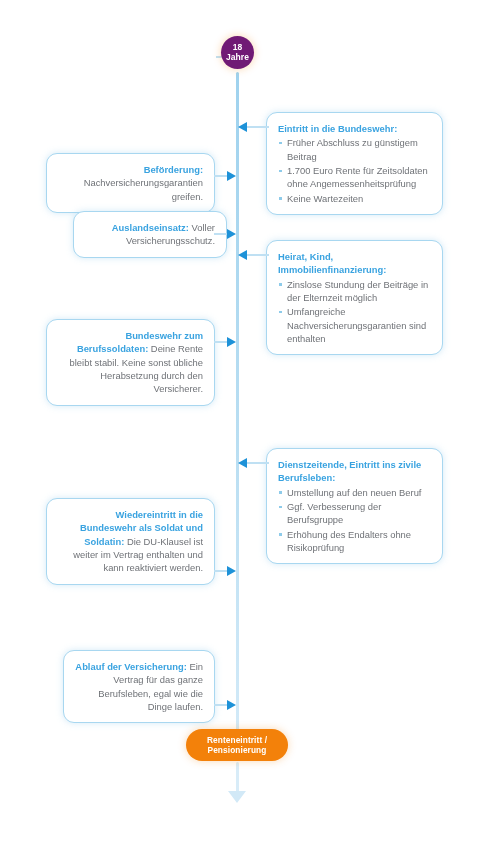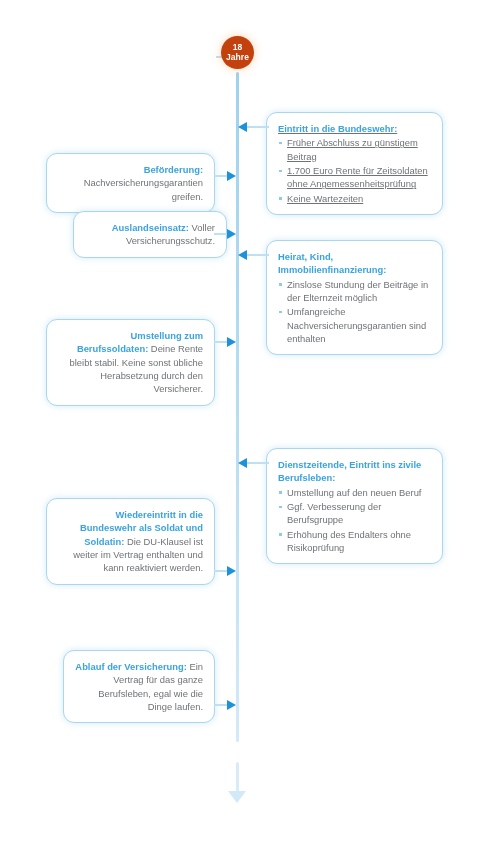--- a/index.html
+++ b/index.html
@@ -49,21 +49,21 @@
   }
 
   
   .node-circle {
     position: absolute;
     left: 221px;
     top: 36px;
     width: 33px;
     height: 33px;
     border-radius: 50%;
-    background: #c2410c;
+    background: #701a75;
     box-shadow: 0 0 8px rgba(243,129,10,0.33);
     display: flex;
     flex-direction: column;
     align-items: center;
     justify-content: center;
     color: #ffffff;
     font-size: 8.5px;
     font-weight: bold;
     line-height: 1.08;
     text-align: center;
@@ -168,21 +168,21 @@
   <div class="spine-tail-arrow"></div>
 
   <div class="conn sa-conn"></div>
   <div class="arrow-head to-right" style="left:225px; top:52px;"></div>
 
   <div class="node-circle">
     <span>18</span>
     <span>Jahre</span>
   </div>
 
-  <div class="card right" style="left:266px; top:112px; width:177px;text-decoration:underline;">
+  <div class="card right" style="left:266px; top:112px; width:177px;">
     <span class="title-block">Eintritt in die Bundeswehr:</span>
     <ul>
       <li>Früher Abschluss zu günstigem Beitrag</li>
       <li>1.700 Euro Rente für Zeitsoldaten ohne Angemessenheitsprüfung</li>
       <li>Keine Wartezeiten</li>
     </ul>
   </div>
   <div class="conn" style="left:247px; top:126px; width:22px;"></div>
   <div class="arrow-head to-left" style="left:238px; top:122px;"></div>
 
@@ -202,21 +202,21 @@
     <span class="title-block">Heirat, Kind, Immobilienfinanzierung:</span>
     <ul>
       <li>Zinslose Stundung der Beiträge in der Elternzeit möglich</li>
       <li>Umfangreiche Nachversicherungsgarantien sind enthalten</li>
     </ul>
   </div>
   <div class="conn" style="left:247px; top:254px; width:22px;"></div>
   <div class="arrow-head to-left" style="left:238px; top:250px;"></div>
 
   <div class="card left" style="left:46px; top:319px; width:169px;">
-    <span class="hl">Umstellung zum Berufssoldaten:</span><span> Deine Rente bleibt stabil. Keine sonst übliche Herabsetzung durch den Versicherer.</span>
+    <span class="hl">Bundeswehr zum Berufssoldaten:</span><span> Deine Rente bleibt stabil. Keine sonst übliche Herabsetzung durch den Versicherer.</span>
   </div>
   <div class="conn" style="left:214px; top:341px; width:18px;"></div>
   <div class="arrow-head to-right" style="left:227px; top:337px;"></div>
 
   <div class="card right" style="left:266px; top:448px; width:177px;">
     <span class="title-block">Dienstzeitende, Eintritt ins zivile Berufsleben:</span>
     <ul>
       <li>Umstellung auf den neuen Beruf</li>
       <li>Ggf. Verbesserung der Berufsgruppe</li>
       <li>Erhöhung des Endalters ohne Risikoprüfung</li>
@@ -230,14 +230,20 @@
   </div>
   <div class="conn" style="left:214px; top:570px; width:18px;"></div>
   <div class="arrow-head to-right" style="left:227px; top:566px;"></div>
 
   <div class="card left" style="left:63px; top:650px; width:152px;">
     <span class="hl">Ablauf der Versicherung:</span><span> Ein Vertrag für das ganze Berufsleben, egal wie die Dinge laufen.</span>
   </div>
   <div class="conn" style="left:214px; top:704px; width:18px;"></div>
   <div class="arrow-head to-right" style="left:227px; top:700px;"></div>
 
+  <div class="node-pill">
+    <span>
+      <span>Renteneintritt /</span><br>
+      <span>Pensionierung</span>
+    </span>
+  </div>
 
 </div>
 
 </body></html>

